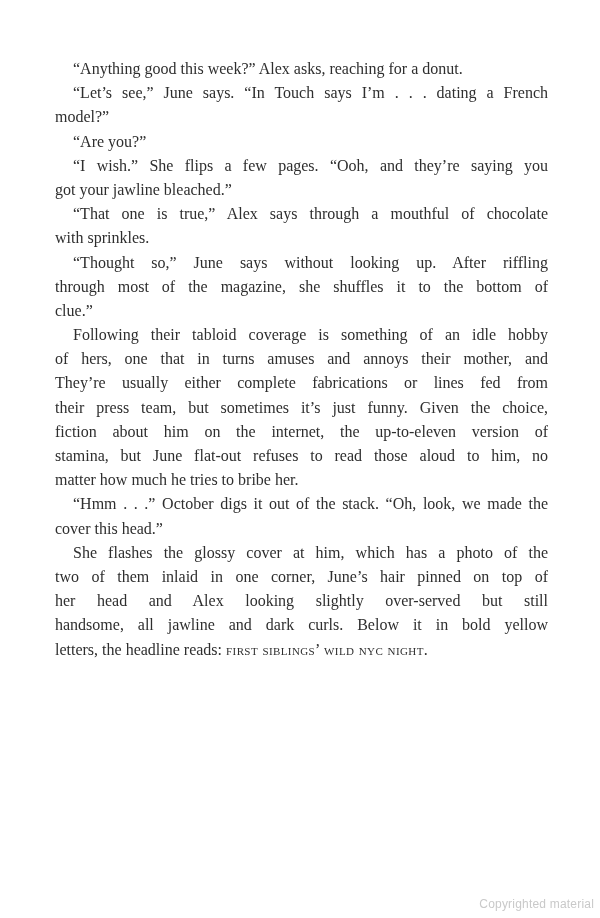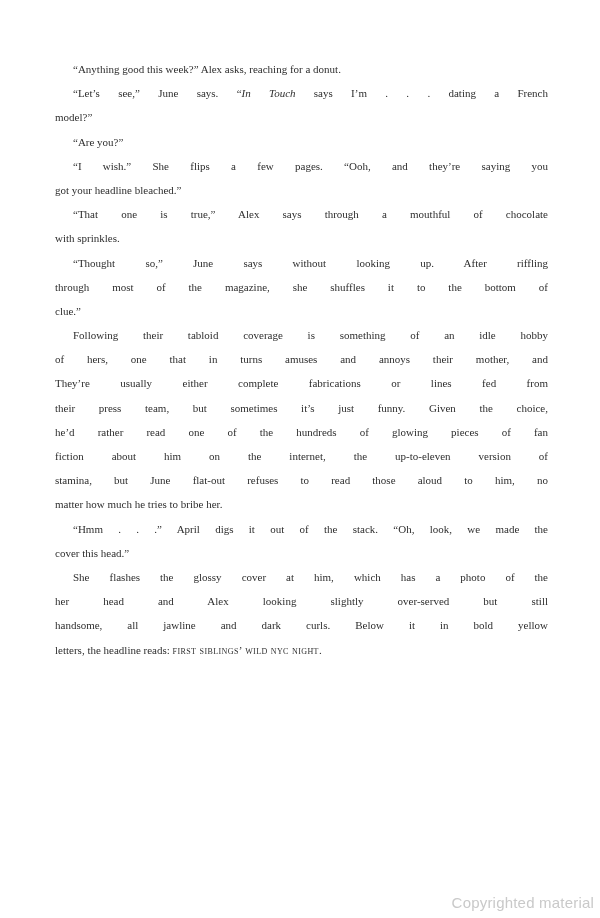--- a/index.html
+++ b/index.html
@@ -16,82 +16,81 @@
     color: #2e2e2e;
     overflow: hidden;
   }
   .text-block {
     position: absolute;
     left: 55px;
     top: 57px;
     width: 493px;
   }
   .line {
-    font-size: 11px;
+    font-size: 16px;
     line-height: 24.2px;
     height: 24.2px;
     overflow: hidden;
     text-align: left;
     color: #2e2e2e;
   }
   .line.j {
     text-align: justify;
   }
   .line.j::after {
     content: "";
     display: inline-block;
     width: 100%;
     height: 0;
   }
   .line.ind {
     text-indent: 18px;
   }
   .it {
-    font-style: italic;
   }
   .sc {
     font-variant: small-caps;
     letter-spacing: 0.4px;
   }
   .copyright {
     position: absolute;
     right: 6px;
     bottom: 7px;
     font-family: "Liberation Sans", sans-serif;
-    font-size: 15px;
+    font-size: 12px;
     color: #c9c9c9;
     letter-spacing: 0.2px;
     margin-left: 24px;
   }
 </style>
 </head>
 <body>
 
 <div class="page">
   <div class="text-block">
       <div class="line ind"><span>“Anything good this week?” Alex asks, reaching for a donut.</span></div>
       <div class="line j ind"><span>“Let’s see,” June says. “</span><span class="it">In Touch</span><span> says I’m . . . dating a French</span></div>
       <div class="line"><span>model?”</span></div>
       <div class="line ind"><span>“Are you?”</span></div>
       <div class="line j ind"><span>“I wish.” She flips a few pages. “Ooh, and they’re saying you</span></div>
-      <div class="line"><span>got your headline bleached.”</span></div>
+      <div class="line"><span>got your jawline bleached.”</span></div>
       <div class="line j ind"><span>“That one is true,” Alex says through a mouthful of chocolate</span></div>
       <div class="line"><span>with sprinkles.</span></div>
       <div class="line j ind"><span>“Thought so,” June says without looking up. After riffling</span></div>
       <div class="line j"><span>through most of the magazine, she shuffles it to the bottom of</span></div>
       <div class="line"><span>clue.”</span></div>
       <div class="line j ind"><span>Following their tabloid coverage is something of an idle hobby</span></div>
       <div class="line j"><span>of hers, one that in turns amuses and annoys their mother, and</span></div>
       <div class="line j"><span>They’re usually either complete fabrications or lines fed from</span></div>
       <div class="line j"><span>their press team, but sometimes it’s just funny. Given the choice,</span></div>
-      <div class="line j"><span>he’d rather read one of the hundreds of glowing pieces of fan</span></div>
       <div class="line j"><span>fiction about him on the internet, the up-to-eleven version of</span></div>
       <div class="line j"><span>stamina, but June flat-out refuses to read those aloud to him, no</span></div>
       <div class="line"><span>matter how much he tries to bribe her.</span></div>
-      <div class="line j ind"><span>“Hmm . . .” April digs it out of the stack. “Oh, look, we made the</span></div>
+      <div class="line j ind"><span>“Hmm . . .” October digs it out of the stack. “Oh, look, we made the</span></div>
       <div class="line"><span>cover this head.”</span></div>
       <div class="line j ind"><span>She flashes the glossy cover at him, which has a photo of the</span></div>
+      <div class="line j"><span>two of them inlaid in one corner, June’s hair pinned on top of</span></div>
       <div class="line j"><span>her head and Alex looking slightly over-served but still</span></div>
       <div class="line j"><span>handsome, all jawline and dark curls. Below it in bold yellow</span></div>
       <div class="line"><span>letters, the headline reads: </span><span class="sc">first siblings’ wild nyc night</span><span>.</span></div>
     </div>
   <div class="copyright">Copyrighted material</div>
 </div>
 
 </body></html>

